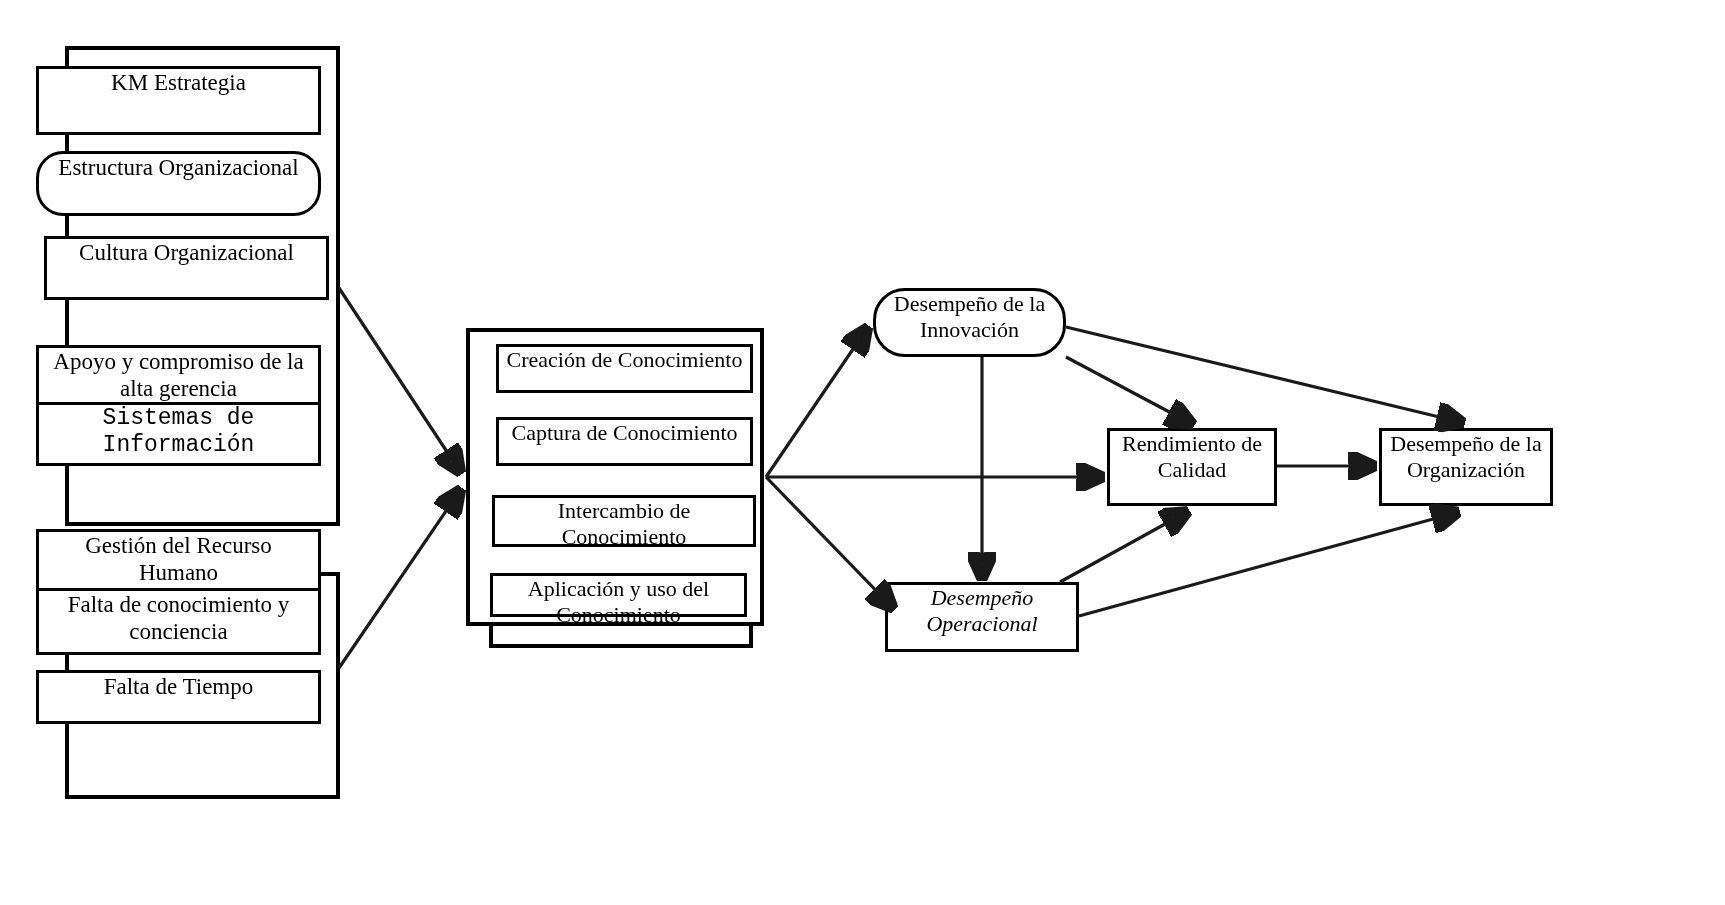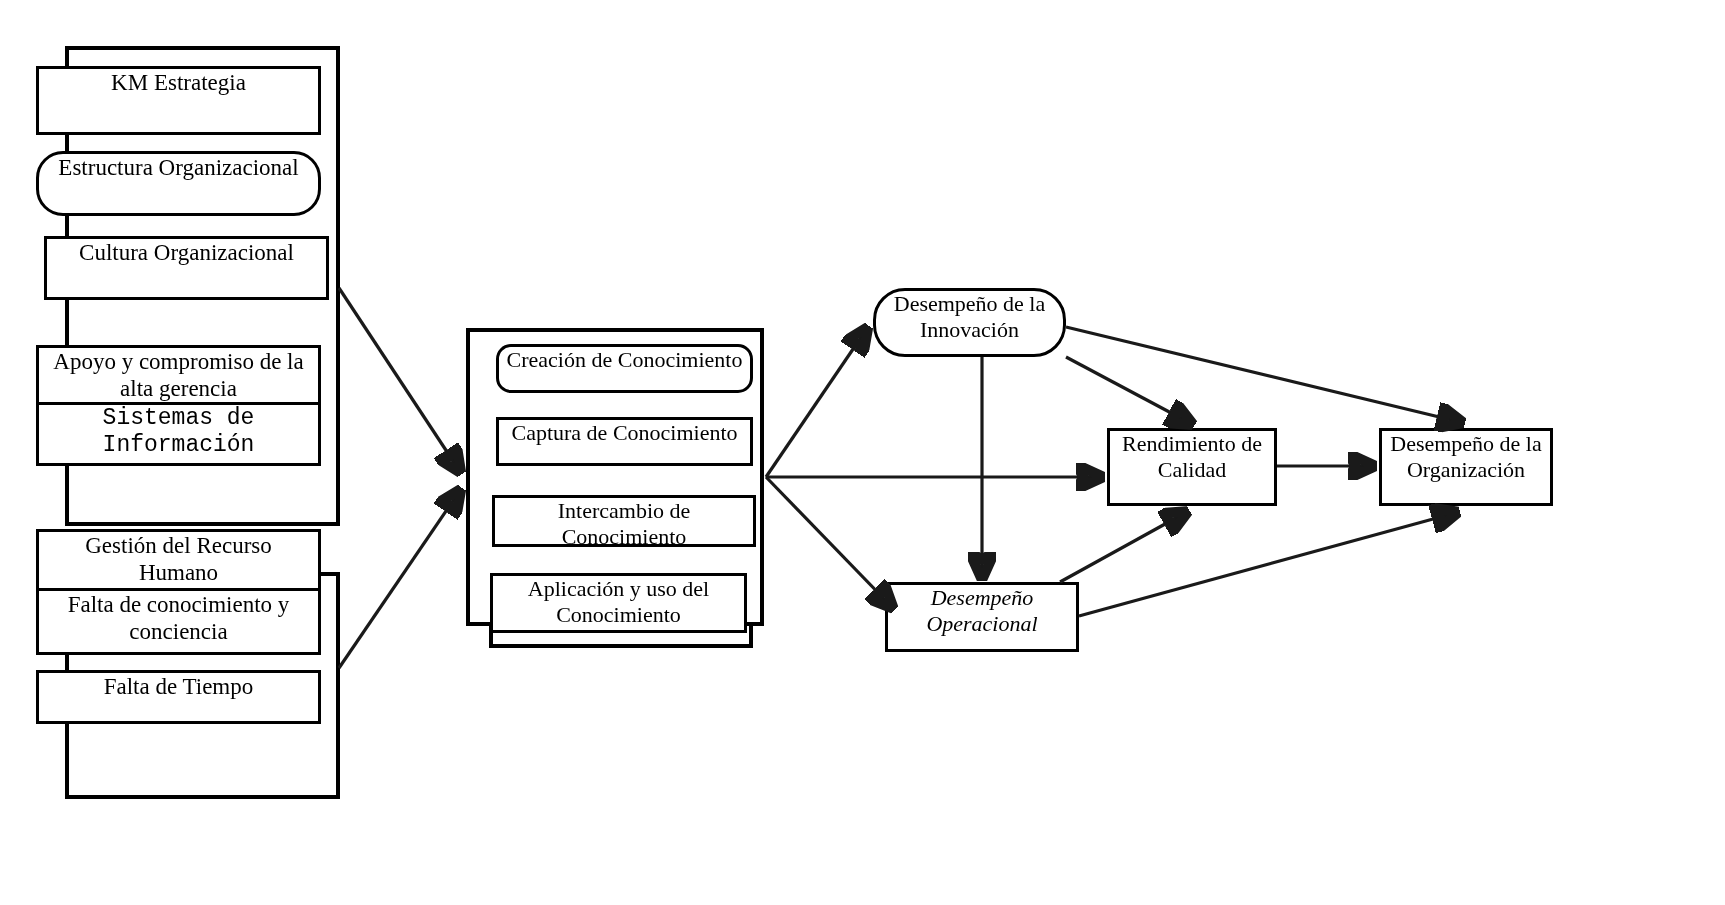--- a/index.html
+++ b/index.html
@@ -113,33 +113,33 @@
   </div>
 
   <div class="box" style="left:36px; top:670px; width:285px; height:54px;">
     <span class="fs18">Falta de Tiempo</span>
   </div>
 
 
   <div class="group-frame-back" style="left:489px; top:344px; width:264px; height:304px;"></div>
   <div class="group-frame" style="left:466px; top:328px; width:298px; height:298px;"></div>
 
-  <div class="box" style="left:496px; top:344px; width:257px; height:49px;border-radius:15px;">
+  <div class="box" style="left:496px; top:344px; width:257px; height:49px;">
     <span class="fs17">Creación de Conocimiento</span>
   </div>
 
   <div class="box" style="left:496px; top:417px; width:257px; height:49px;">
     <span class="fs17">Captura de Conocimiento</span>
   </div>
 
   <div class="box" style="left:492px; top:495px; width:264px; height:52px;">
     <span class="fs17">Intercambio de Conocimiento</span>
   </div>
 
-  <div class="box" style="left:490px; top:573px; width:257px; height:60px; z-index:6;">
+  <div class="box" style="left:490px; top:573px; width:257px; height:44px; z-index:6;">
     <span class="fs17">Aplicación y uso del Conocimiento</span>
   </div>
 
   <div class="box" style="left:873px; top:288px; width:193px; height:69px;border-radius:32px;">
     <span class="fs17">Desempeño de  la Innovación</span>
   </div>
 
   <div class="box" style="left:1107px; top:428px; width:170px; height:78px;">
     <span class="fs17">Rendimiento de Calidad</span>
   </div>

